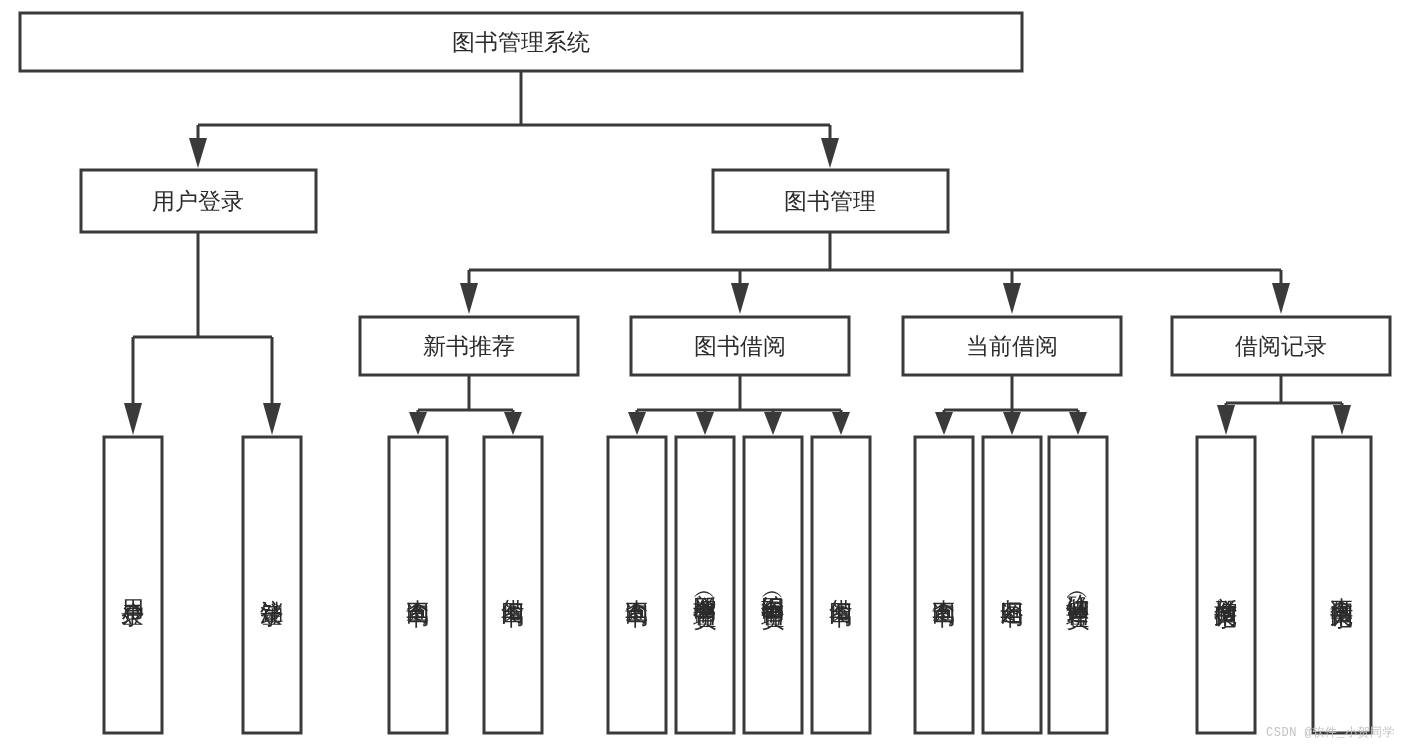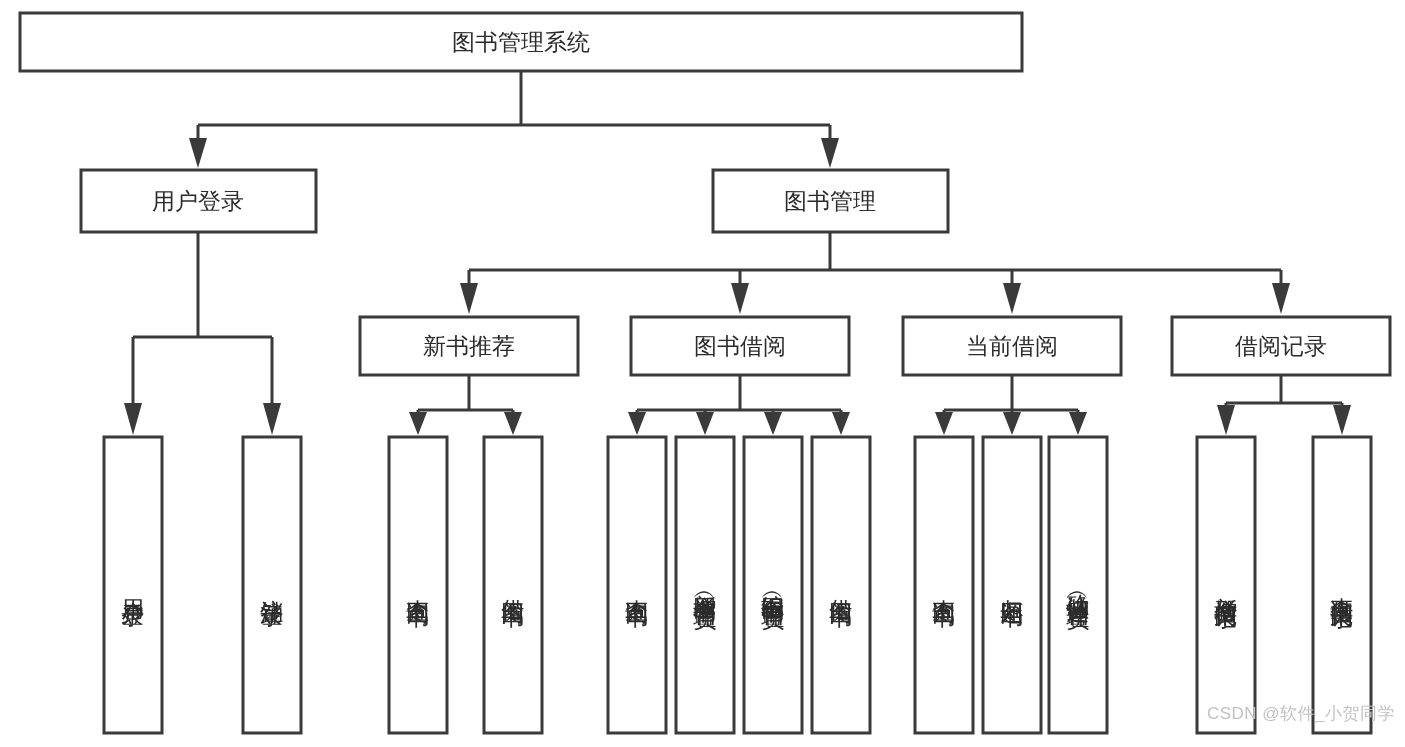--- a/index.html
+++ b/index.html
@@ -59,23 +59,23 @@
     display: flex;
     align-items: center;
     justify-content: center;
     white-space: normal;
     overflow: hidden;
     pointer-events: none;
   }
   .watermark {
     position: absolute;
     right: 10px;
-    bottom: 22px;
-    font-family: Liberation Sans, sans-serif;
-    font-size: 17px;
+    bottom: 6px;
+    font-family: Liberation Mono, monospace;
+    font-size: 12px;
     color: #c2c2c2;
     letter-spacing: 0.5px;
     white-space: nowrap;
   }
 </style>
 </head>
 <body>
 
 <div id="diagram-root">
 

